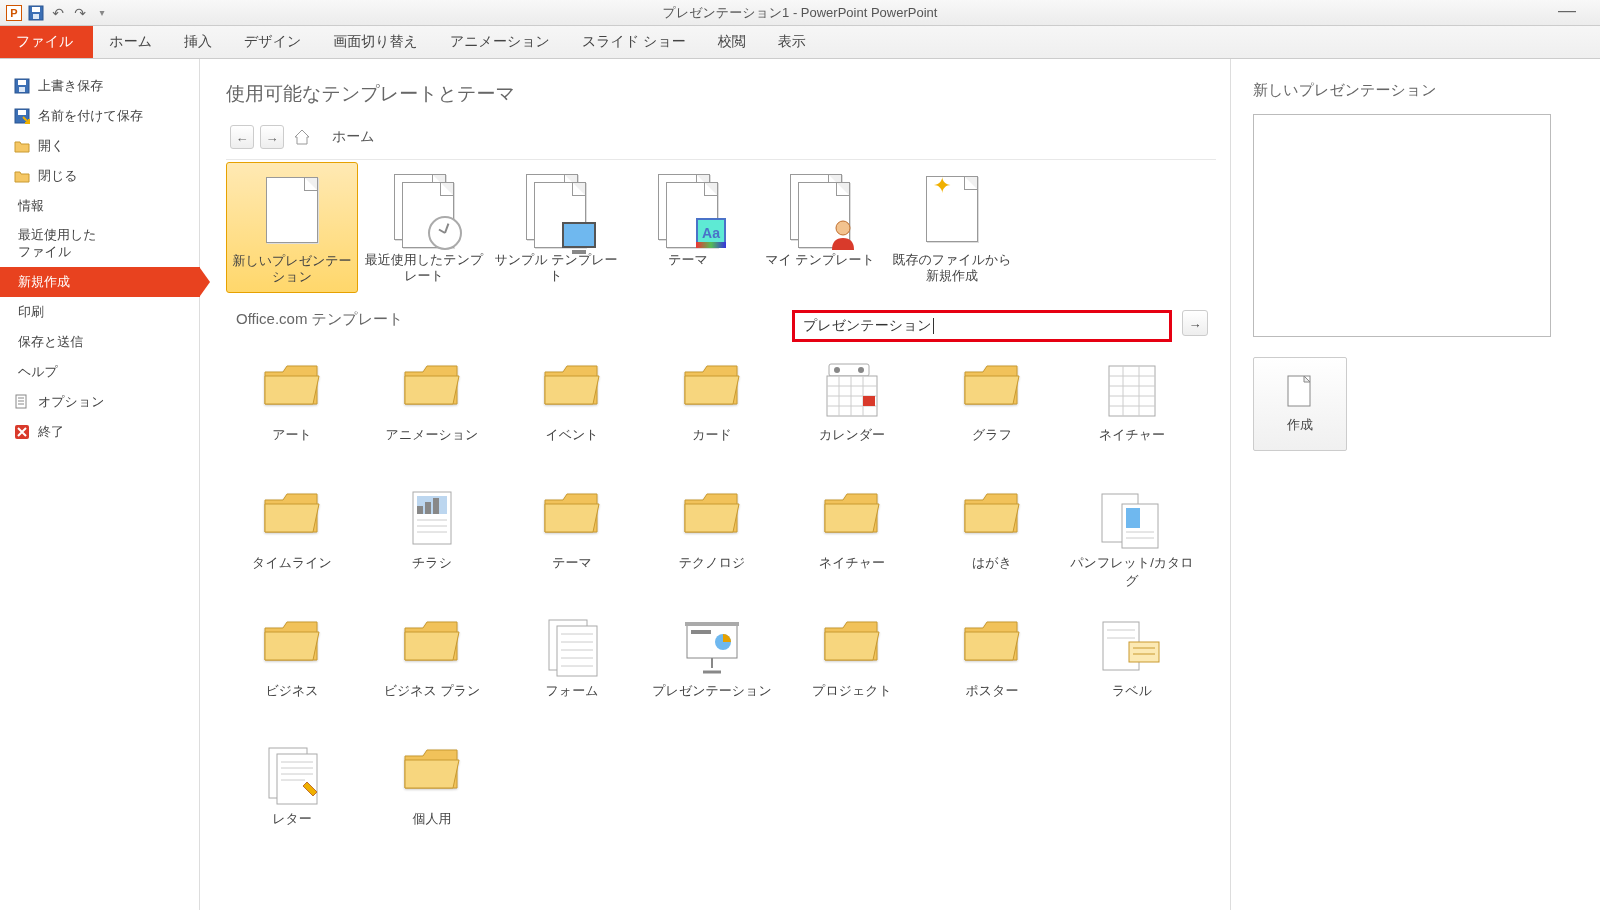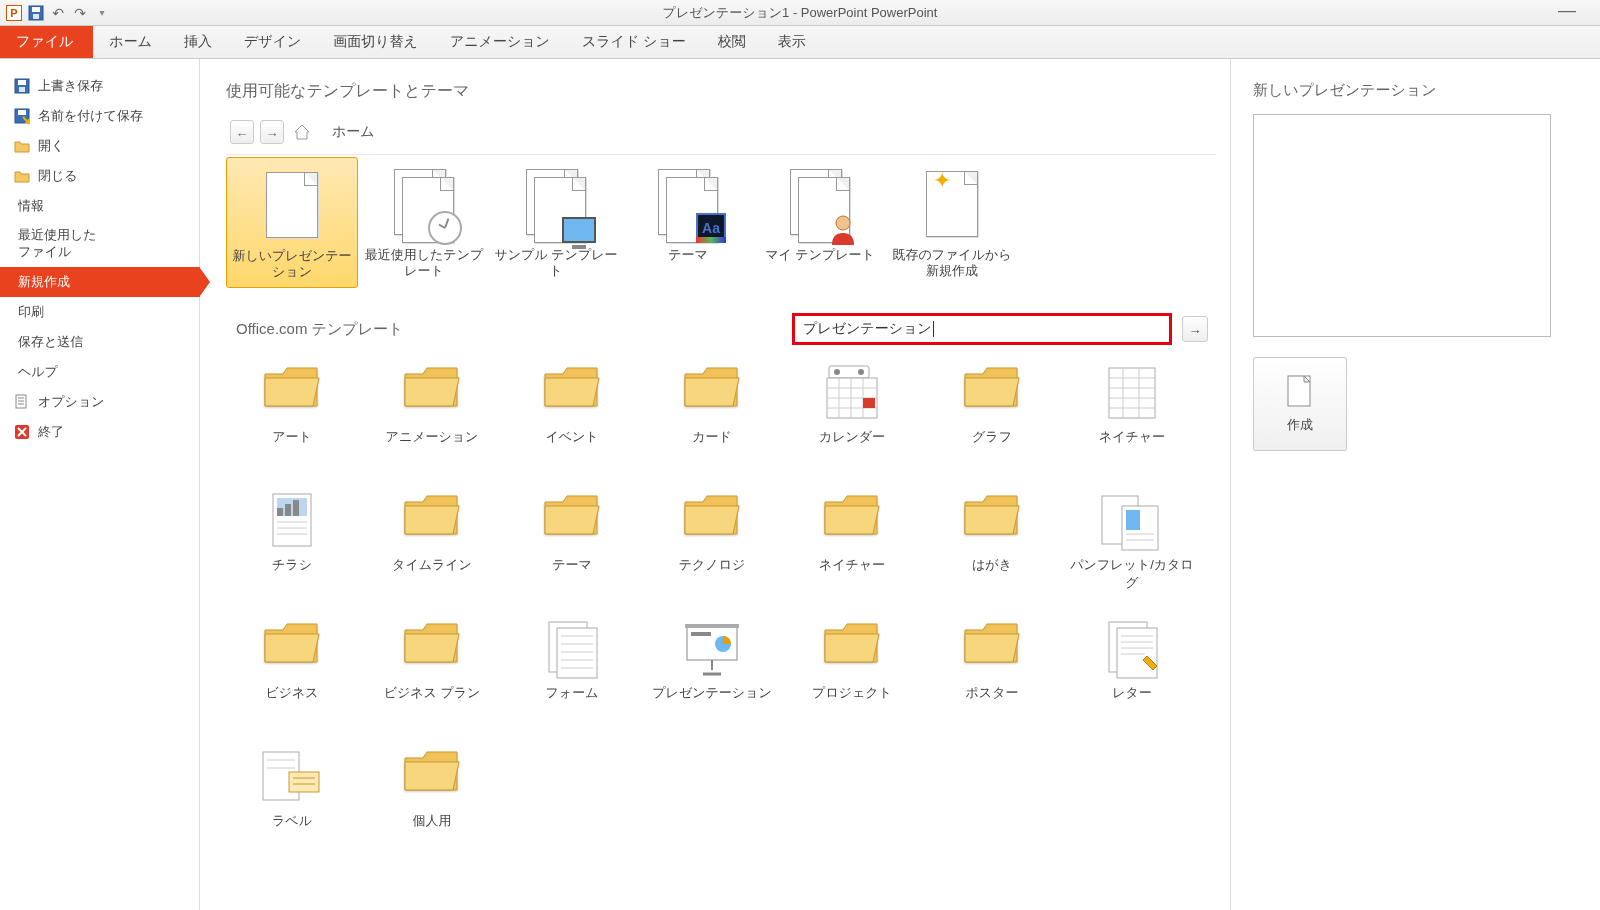--- a/index.html
+++ b/index.html
@@ -26,39 +26,39 @@
 .sidebar { width: 200px; background: #fff; border-right: 1px solid #ddd; padding-top: 12px; }
 .side-item { display: flex; align-items: center; gap: 8px; padding: 6px 14px; color: #444; cursor: pointer; font-size: 13px; }
 .side-item.selected { background: #e8421f; color: #fff; position: relative; margin-right: -1px; }
 .side-item.selected::after { content: ""; position: absolute; right: -10px; top: 50%; transform: translateY(-50%); border-left: 10px solid #e8421f; border-top: 14px solid transparent; border-bottom: 14px solid transparent; }
 .side-item.noicon { padding-left: 18px; }
 .side-icon { width: 16px; height: 16px; display: inline-flex; align-items: center; justify-content: center; }
 .side-item.multiline { line-height: 1.3; }
 
 
 .center { flex: 1; padding: 22px 14px 0 26px; overflow: hidden; display: flex; flex-direction: column; }
-.section-title { font-size: 16px; color: #666; margin-bottom: 14px; }
+.section-title { font-size: 19px; color: #666; margin-bottom: 14px; }
 .navbar { display: flex; align-items: center; gap: 6px; padding: 4px 4px 10px 4px; border-bottom: 1px solid #e8e8e8; }
 .nav-btn { width: 24px; height: 24px; border: 1px solid #ccc; border-radius: 3px; background: linear-gradient(#fff,#eee); display: flex; align-items: center; justify-content: center; color: #666; cursor: pointer; }
 .nav-home { font-size: 14px; }
 .breadcrumb { margin-left: 12px; color: #555; font-size: 14px; }
 
 .templates-scroll { flex: 1; overflow-y: scroll; padding-right: 8px; padding-top: 2px; }
 .templates-scroll::-webkit-scrollbar { width: 16px; }
 .templates-scroll::-webkit-scrollbar-track { background: #f0f0f0; }
 .templates-scroll::-webkit-scrollbar-thumb { background: #ccc; border: 1px solid #aaa; }
 
 .tmpl-row { display: flex; flex-wrap: nowrap; gap: 0; }
 .tmpl-item { width: 132px; display: flex; flex-direction: column; align-items: center; padding: 8px 2px; cursor: pointer; text-align: center; font-size: 13px; color: #444; }
 .tmpl-item .thumb { width: 96px; height: 78px; display: flex; align-items: center; justify-content: center; position: relative; }
 .tmpl-item.selected { background: linear-gradient(#ffe9b3,#ffd76b); border: 1px solid #e6a100; border-radius: 3px; }
 .tmpl-label { margin-top: 4px; line-height: 1.2; }
 
 
-.office-row { display: flex; align-items: center; margin: 24px 0 10px 0; height: 34px; }
+.office-row { display: flex; align-items: flex-start; margin: 17px 0 10px 0; height: 34px; }
 .office-label { color: #666; font-size: 15px; margin-left: 10px; }
 .search-box { margin-left: auto; width: 380px; height: 32px; border: 3px solid #e60012; background: #fff; display: flex; align-items: center; padding: 0 8px; font-size: 14px; color: #333; }
 .search-go { width: 26px; height: 26px; border: 1px solid #ccc; border-radius: 3px; margin-left: 10px; background: linear-gradient(#fff,#eee); display: flex; align-items: center; justify-content: center; cursor: pointer; }
 
 .folder-grid { display: flex; flex-wrap: wrap; gap: 8px; }
 .folder-item { width: 132px; height: 120px; display: flex; flex-direction: column; align-items: center; justify-content: flex-start; padding-top: 8px; cursor: pointer; font-size: 13px; text-align: center; }
 .folder-icon { width: 58px; height: 46px; margin-bottom: 18px; }
 .folder-label { color: #444; }
 
 
@@ -75,21 +75,21 @@
 .page.fold::before { content: ""; position: absolute; top: 0; right: 0; border-top: 12px solid #f0f0f0; border-left: 12px solid transparent; }
 .page.fold::after { content: ""; position: absolute; top: 0; right: 0; width: 12px; height: 12px; border-left: 1px solid #999; border-bottom: 1px solid #999; }
 .page-stack { position: relative; width: 60px; height: 70px; }
 .page-stack .page.back { position: absolute; left: 0; top: 0; }
 .page-stack .page.front { position: absolute; left: 8px; top: 8px; }
 .clock-overlay { position: absolute; right: -8px; bottom: -6px; width: 34px; height: 34px; border-radius: 50%; background: #fff; border: 2px solid #aaa; }
 .clock-overlay::before { content: ""; position: absolute; left: 50%; top: 50%; width: 2px; height: 10px; background: #888; transform-origin: bottom; transform: translate(-50%,-100%) rotate(20deg); }
 .clock-overlay::after { content: ""; position: absolute; left: 50%; top: 50%; width: 2px; height: 7px; background: #888; transform-origin: bottom; transform: translate(-50%,-100%) rotate(-60deg); }
 .monitor-overlay { position: absolute; right: -10px; bottom: -4px; width: 34px; height: 26px; background: #6fb8ef; border: 2px solid #555; }
 .monitor-overlay::after { content: ""; position: absolute; left: 50%; bottom: -8px; transform: translateX(-50%); width: 14px; height: 4px; background: #888; }
-.aa-overlay { position: absolute; right: -8px; bottom: -4px; width: 30px; height: 30px; background: #0f172a; border: 2px solid #4a72c8; display: flex; align-items: center; justify-content: center; font-weight: bold; color: #4a72c8; font-size: 14px; }
+.aa-overlay { position: absolute; right: -8px; bottom: -4px; width: 30px; height: 30px; background: #5eead4; border: 2px solid #4a72c8; display: flex; align-items: center; justify-content: center; font-weight: bold; color: #4a72c8; font-size: 14px; }
 .aa-overlay::before { content:""; position:absolute; left:-2px; bottom:-2px; width:30px; height:6px; background: linear-gradient(90deg,#e33,#5b5,#33d); }
 .person-overlay { position: absolute; right: -8px; bottom: -6px; width: 30px; height: 32px; }
 .spark { position: absolute; left: 6px; top: -4px; color: #f0b000; font-size: 22px; }
 
 
 .folder-svg { filter: drop-shadow(0 1px 1px rgba(0,0,0,.2)); }
 
 
 .i-save svg, .i-open svg { width:16px; height:16px; }
 </style>
@@ -357,38 +357,38 @@
                 <line x1="6" y1="24" x2="52" y2="24"></line>
                 <line x1="6" y1="34" x2="52" y2="34"></line>
                 <line x1="6" y1="44" x2="52" y2="44"></line>
                 <line x1="20" y1="4" x2="20" y2="54"></line>
                 <line x1="36" y1="4" x2="36" y2="54"></line>
               </g>
             </svg>
             <div class="folder-label">ネイチャー</div>
           </div>
         <div class="folder-item">
+            <svg class="folder-icon folder-svg" viewBox="0 0 58 46">
+              <path d="M2 10 L20 10 L24 4 L54 4 L54 42 L2 42 Z" fill="#f1c25a" stroke="#c99a30"></path>
+              <path d="M2 14 L56 14 L50 42 L2 42 Z" fill="#f7d67e" stroke="#c99a30"></path>
+            </svg>
+            <div class="folder-label">タイムライン</div>
+          </div>
+        <div class="folder-item">
             <svg class="folder-icon" viewBox="0 0 58 56" style="height:56px;margin-bottom:8px">
               <rect x="10" y="2" width="38" height="52" fill="#fff" stroke="#aaa"></rect>
               <rect x="14" y="6" width="30" height="18" fill="#bcd6ef"></rect>
               <rect x="14" y="16" width="6" height="8" fill="#888"></rect>
               <rect x="22" y="12" width="6" height="12" fill="#888"></rect>
               <rect x="30" y="8" width="6" height="16" fill="#888"></rect>
               <line x1="14" y1="30" x2="44" y2="30" stroke="#ccc"></line>
               <line x1="14" y1="36" x2="44" y2="36" stroke="#ccc"></line>
               <line x1="14" y1="42" x2="44" y2="42" stroke="#ccc"></line>
             </svg>
             <div class="folder-label">チラシ</div>
-          </div>
-        <div class="folder-item">
-            <svg class="folder-icon folder-svg" viewBox="0 0 58 46">
-              <path d="M2 10 L20 10 L24 4 L54 4 L54 42 L2 42 Z" fill="#f1c25a" stroke="#c99a30"></path>
-              <path d="M2 14 L56 14 L50 42 L2 42 Z" fill="#f7d67e" stroke="#c99a30"></path>
-            </svg>
-            <div class="folder-label">タイムライン</div>
           </div>
         <div class="folder-item">
             <svg class="folder-icon folder-svg" viewBox="0 0 58 46">
               <path d="M2 10 L20 10 L24 4 L54 4 L54 42 L2 42 Z" fill="#f1c25a" stroke="#c99a30"></path>
               <path d="M2 14 L56 14 L50 42 L2 42 Z" fill="#f7d67e" stroke="#c99a30"></path>
             </svg>
             <div class="folder-label">テーマ</div>
           </div>
         <div class="folder-item">
             <svg class="folder-icon folder-svg" viewBox="0 0 58 46">
@@ -471,43 +471,43 @@
             <div class="folder-label">プロジェクト</div>
           </div>
         <div class="folder-item">
             <svg class="folder-icon folder-svg" viewBox="0 0 58 46">
               <path d="M2 10 L20 10 L24 4 L54 4 L54 42 L2 42 Z" fill="#f1c25a" stroke="#c99a30"></path>
               <path d="M2 14 L56 14 L50 42 L2 42 Z" fill="#f7d67e" stroke="#c99a30"></path>
             </svg>
             <div class="folder-label">ポスター</div>
           </div>
         <div class="folder-item">
+            <svg class="folder-icon" viewBox="0 0 66 60" style="width:66px;height:60px;margin-bottom:4px">
+              <rect x="4" y="4" width="36" height="48" fill="#fff" stroke="#aaa"></rect>
+              <line x1="8" y1="12" x2="36" y2="12" stroke="#ccc"></line>
+              <line x1="8" y1="20" x2="36" y2="20" stroke="#ccc"></line>
+              <rect x="30" y="24" width="30" height="20" fill="#fce9b3" stroke="#c99a30"></rect>
+              <line x1="34" y1="30" x2="56" y2="30" stroke="#c99a30"></line>
+              <line x1="34" y1="36" x2="56" y2="36" stroke="#c99a30"></line>
+            </svg>
+            <div class="folder-label">ラベル</div>
+          </div>
+        <div class="folder-item">
             <svg class="folder-icon" viewBox="0 0 58 60" style="height:60px;margin-bottom:4px">
               <rect x="6" y="2" width="38" height="50" fill="#fff" stroke="#aaa"></rect>
               <rect x="14" y="8" width="40" height="50" fill="#fff" stroke="#aaa"></rect>
               <line x1="18" y1="16" x2="50" y2="16" stroke="#ccc"></line>
               <line x1="18" y1="22" x2="50" y2="22" stroke="#ccc"></line>
               <line x1="18" y1="28" x2="50" y2="28" stroke="#ccc"></line>
               <line x1="18" y1="34" x2="42" y2="34" stroke="#ccc"></line>
               <path d="M40 40 L50 50 L54 46 L44 36 Z" fill="#f0b000" stroke="#c07030"></path>
             </svg>
             <div class="folder-label">レター</div>
           </div>
         <div class="folder-item">
-            <svg class="folder-icon" viewBox="0 0 66 60" style="width:66px;height:60px;margin-bottom:4px">
-              <rect x="4" y="4" width="36" height="48" fill="#fff" stroke="#aaa"></rect>
-              <line x1="8" y1="12" x2="36" y2="12" stroke="#ccc"></line>
-              <line x1="8" y1="20" x2="36" y2="20" stroke="#ccc"></line>
-              <rect x="30" y="24" width="30" height="20" fill="#fce9b3" stroke="#c99a30"></rect>
-              <line x1="34" y1="30" x2="56" y2="30" stroke="#c99a30"></line>
-              <line x1="34" y1="36" x2="56" y2="36" stroke="#c99a30"></line>
-            </svg>
-            <div class="folder-label">ラベル</div>
-          </div>
-        <div class="folder-item">
             <svg class="folder-icon folder-svg" viewBox="0 0 58 46">
               <path d="M2 10 L20 10 L24 4 L54 4 L54 42 L2 42 Z" fill="#f1c25a" stroke="#c99a30"></path>
               <path d="M2 14 L56 14 L50 42 L2 42 Z" fill="#f7d67e" stroke="#c99a30"></path>
             </svg>
             <div class="folder-label">個人用</div>
           </div>
       </div>
 
     </div>
   </div>

